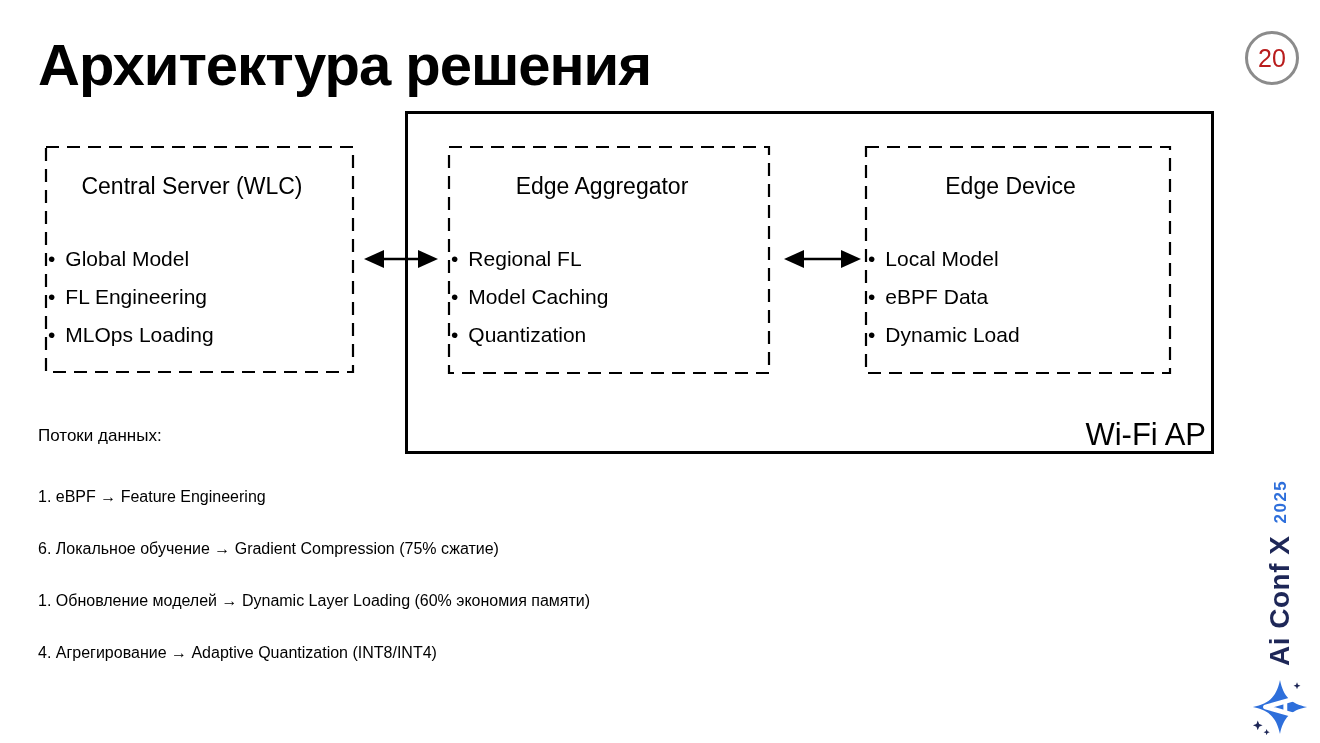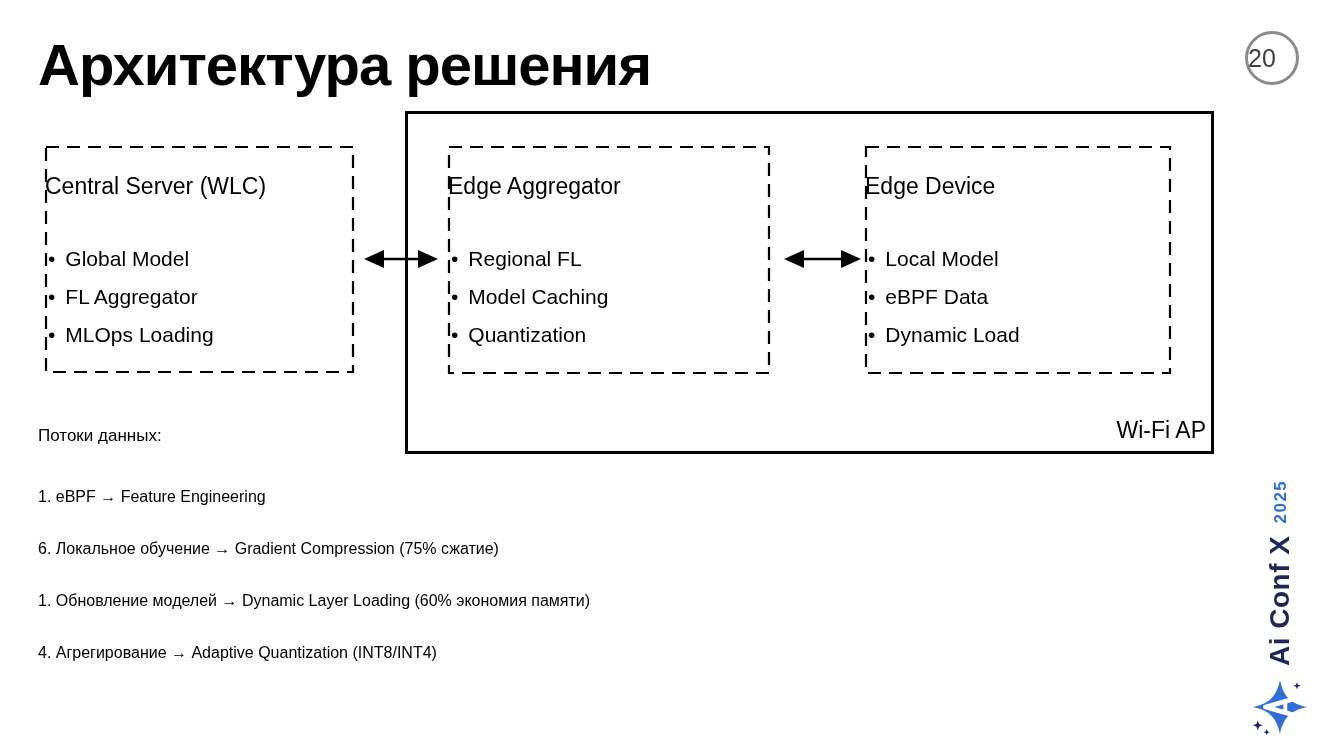--- a/index.html
+++ b/index.html
@@ -17,48 +17,48 @@
   
   .slide-title{
     position:absolute;left:38px;top:20px;
     font-size:58px;font-weight:bold;letter-spacing:-1px;color:var(--ink);
     white-space:nowrap;
     margin-top:11px;
   }
   .page-badge{
     position:absolute;left:1245px;top:31px;width:54px;height:54px;
     border:3px solid var(--badge-gray);border-radius:50%;
-    display:flex;align-items:center;justify-content:flex-start;
-    font-size:25px;color:#404040;
+    display:flex;align-items:center;justify-content:center;
+    font-size:25px;color:#b91c1c;
   }
   
   .strokes{position:absolute;left:0;top:0;}
   .strokes .container-rect{fill:none;stroke:var(--ink);stroke-width:3;}
   .strokes .dashed{fill:none;stroke:var(--ink);stroke-width:2.2;stroke-dasharray:13 8;}
   .strokes line{stroke:var(--ink);stroke-width:2.6;}
   .strokes polygon{fill:var(--ink);}
   
   .node{position:absolute;top:146px;height:227px;}
   .node-central{left:45px;width:308px;}
   .node-aggregator{left:448px;width:322px;}
   .node-device{left:865px;width:305px;}
   .node-title{
-    position:absolute;left:0;right:14px;top:26px;text-align:left;
+    position:absolute;left:0;right:14px;top:26px;text-align:center;
     font-size:23px;line-height:28px;color:var(--ink);white-space:nowrap;
   }
   .node-list{
     position:absolute;left:3px;top:94px;list-style:none;
   }
   .node-list li{
     font-size:21px;line-height:38px;white-space:nowrap;color:var(--ink);
   }
   .node-list li::before{content:"•";margin-right:10px;}
   .wifi-label{
     position:absolute;left:950px;top:417px;width:256px;
-    text-align:right;font-size:23px;color:var(--ink);
+    text-align:right;font-size:31px;color:var(--ink);
   }
   
   .flows-heading{
     position:absolute;left:38px;top:426px;font-size:17px;color:var(--ink);
   }
   .flows{
     position:absolute;left:38px;top:486px;
   }
   .flow-item{
     font-size:16px;line-height:21px;margin-bottom:31px;white-space:nowrap;color:var(--ink);
@@ -103,21 +103,21 @@
       <line x1="792" y1="259" x2="853" y2="259"></line>
       <polygon points="784,259 804,250 804,268"></polygon>
       <polygon points="861,259 841,250 841,268"></polygon>
     </g>
   </svg>
 
   <div class="node node-central">
     <div class="node-title">Central Server (WLC)</div>
     <ul class="node-list">
       <li>Global Model</li>
-      <li>FL Aggregator</li>
+      <li>FL Engineering</li>
       <li>MLOps Loading</li>
     </ul>
   </div>
 
   <div class="node node-device">
     <div class="node-title">Edge Device</div>
     <ul class="node-list">
       <li>Local Model</li>
       <li>eBPF Data</li>
       <li>Dynamic Load</li>

